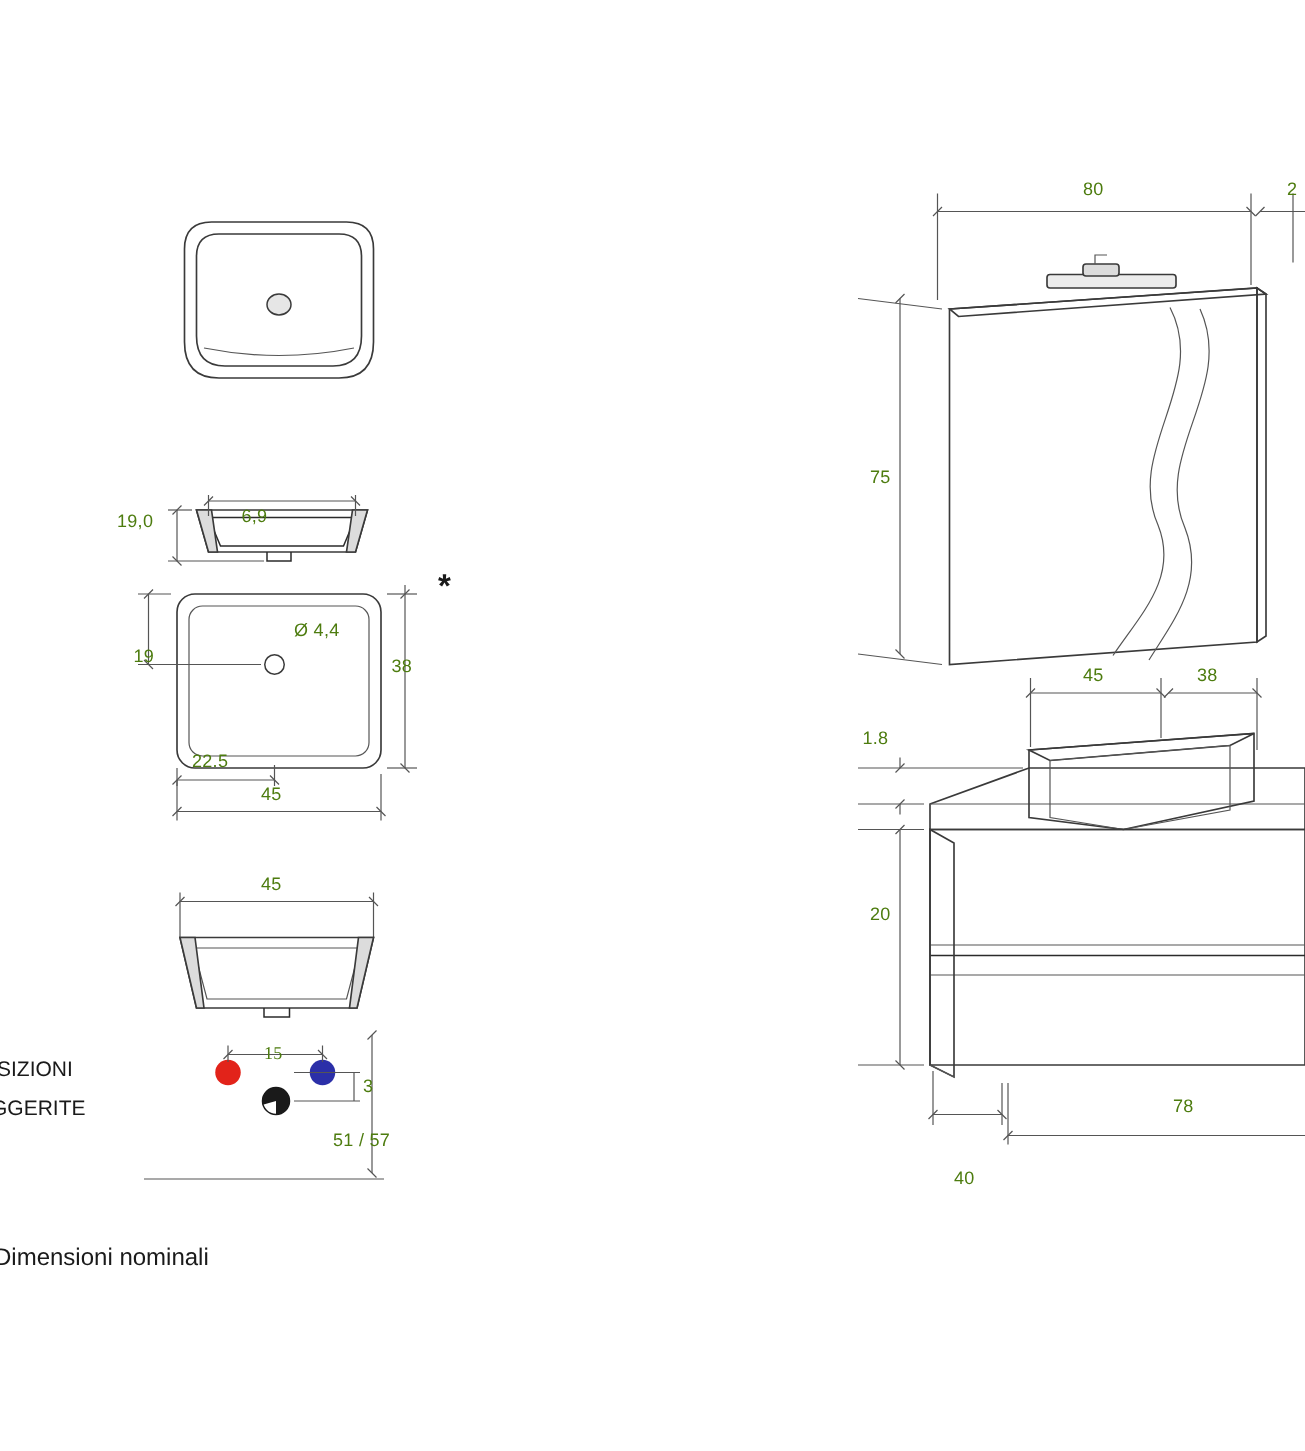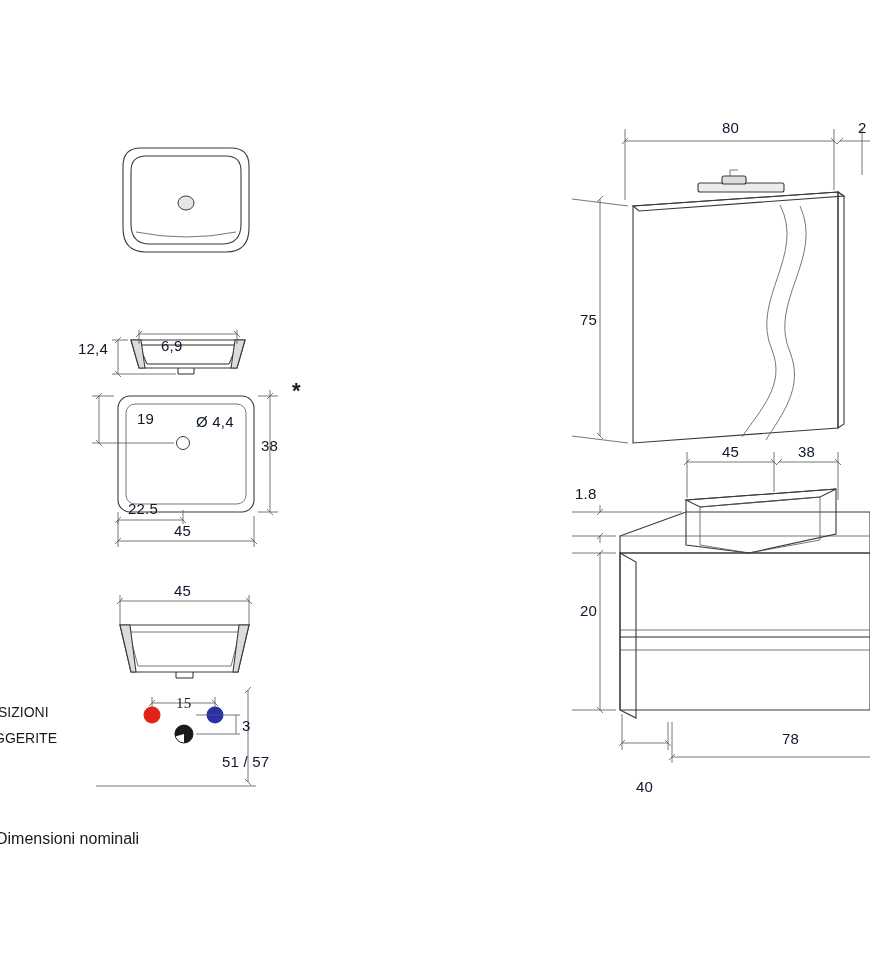--- a/index.html
+++ b/index.html
@@ -16,22 +16,22 @@
     overflow: hidden;
   }
   #stage {
     position: absolute;
     left: 0; top: 0;
     width: 870px;
     height: 967px;
   }
   .dim-label {
     position: absolute;
-    font-size: 15px;
-    color: #0f172a;
+    font-size: 12px;
+    color: #4d7c0f;
     white-space: nowrap;
     letter-spacing: 0.2px;
   }
   .note-text {
     position: absolute;
     font-size: 14px;
     color: #1a1a1a;
     white-space: nowrap;
   }
   .big-note {
@@ -249,24 +249,24 @@
       <path class="ext" d="M622,714 L622,750"></path>
       <path class="ext" d="M668,722 L668,750"></path>
       <path class="ln-thin" d="M625,740 L619,746 M665,740 L671,746"></path>
 
       <path class="ln-thin" d="M672,757 L870,757"></path>
       <path class="ext" d="M672,722 L672,763"></path>
       <path class="ln-thin" d="M675,754 L669,760"></path>
     </g>
   </svg>
 
-  <div class="dim-label" style="left:78px; top:340px;">12,4</div>
+  <div class="dim-label" style="left:78px; top:340px;">19,0</div>
   <div class="dim-label" style="left:161px; top:337px;">6,9</div>
 
-  <div class="dim-label" style="left:89px; top:410px;margin-left:48px;">19</div>
+  <div class="dim-label" style="left:89px; top:430px;">19</div>
   <div class="dim-label" style="left:196px; top:413px;">Ø 4,4</div>
   <div class="dim-label" style="left:261px; top:437px;">38</div>
   <div class="dim-label" style="left:128px; top:500px;">22.5</div>
   <div class="dim-label" style="left:174px; top:522px;">45</div>
   <div class="star" style="left:292px; top:378px;">*</div>
 
   <div class="dim-label" style="left:174px; top:582px;">45</div>
   <div class="dim-label" style="left:176px; top:695px;font-family:Liberation Serif, serif;">15</div>
   <div class="dim-label" style="left:242px; top:717px;">3</div>
   <div class="dim-label" style="left:222px; top:753px;">51 / 57</div>

